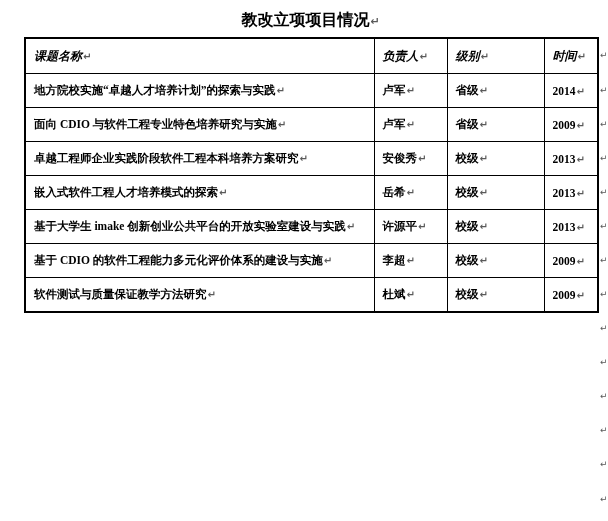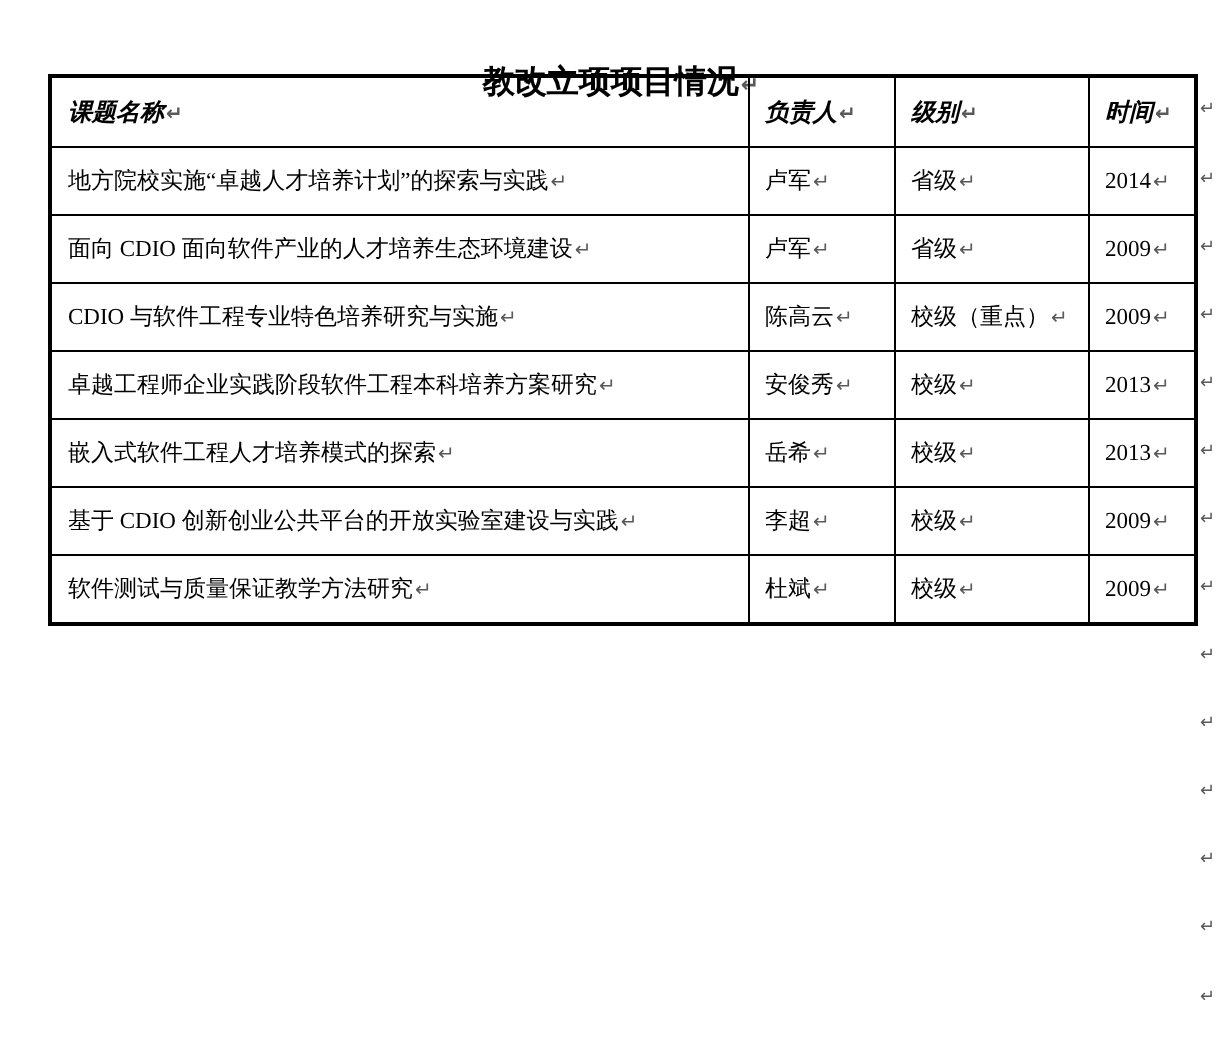--- a/index.html
+++ b/index.html
@@ -12,36 +12,35 @@
   body{
     width:608px;height:521px;
     font-family:"Liberation Serif","DejaVu Serif",serif;
     color:var(--text);
   }
   #page{position:relative;width:608px;height:521px;overflow:hidden;background:var(--bg);}
   .title-row{
     position:absolute;top:9px;left:24px;width:573px;
     text-align:center;font-weight:bold;font-size:16px;line-height:22px;
     white-space:nowrap;
-    margin-top:22px;
   }
   .title-row .pm{font-size:11px;}
   table{
     position:absolute;top:37px;left:24px;
     width:573px;border-collapse:collapse;table-layout:fixed;
     border:2px solid var(--border);
   }
   th,td{
     border:1px solid var(--border);
     padding:0 2px 0 8px;
     text-align:left;vertical-align:middle;
     overflow:hidden;white-space:nowrap;
   }
   thead th{font-weight:bold;font-size:12px;height:34px;font-style:italic;}
-  tbody td{font-weight:normal;font-size:11.5px;height:33px;}
+  tbody td{font-weight:bold;font-size:11.5px;height:33px;}
   .pm{
     color:var(--mark);
     font-family:"DejaVu Sans",sans-serif;
     font-size:10px;
     margin-left:1px;
   }
   .rem{
     position:absolute;left:600px;
     color:var(--mark);
     font-family:"DejaVu Sans",sans-serif;
@@ -73,45 +72,45 @@
       </tr>
     </thead>
     <tbody>
         <tr>
       <td><span class="txt">地方院校实施“卓越人才培养计划”的探索与实践</span><span class="pm">↵</span></td>
       <td><span class="txt">卢军</span><span class="pm">↵</span></td>
       <td><span class="txt">省级</span><span class="pm">↵</span></td>
       <td><span class="txt">2014</span><span class="pm">↵</span></td>
     </tr>
         <tr>
-      <td><span class="txt">面向 CDIO 面向软件产业的人才培养生态环境建设</span><span class="pm">↵</span></td>
+      <td><span class="txt">面向 CDIO 与软件工程专业特色培养研究与实施</span><span class="pm">↵</span></td>
       <td><span class="txt">卢军</span><span class="pm">↵</span></td>
       <td><span class="txt">省级</span><span class="pm">↵</span></td>
-      <td><span class="txt">2009</span><span class="pm">↵</span></td>
-    </tr>
-        <tr>
-      <td><span class="txt">CDIO 与软件工程专业特色培养研究与实施</span><span class="pm">↵</span></td>
-      <td><span class="txt">陈高云</span><span class="pm">↵</span></td>
-      <td><span class="txt">校级（重点）</span><span class="pm">↵</span></td>
       <td><span class="txt">2009</span><span class="pm">↵</span></td>
     </tr>
         <tr>
       <td><span class="txt">卓越工程师企业实践阶段软件工程本科培养方案研究</span><span class="pm">↵</span></td>
       <td><span class="txt">安俊秀</span><span class="pm">↵</span></td>
       <td><span class="txt">校级</span><span class="pm">↵</span></td>
       <td><span class="txt">2013</span><span class="pm">↵</span></td>
     </tr>
         <tr>
       <td><span class="txt">嵌入式软件工程人才培养模式的探索</span><span class="pm">↵</span></td>
       <td><span class="txt">岳希</span><span class="pm">↵</span></td>
       <td><span class="txt">校级</span><span class="pm">↵</span></td>
       <td><span class="txt">2013</span><span class="pm">↵</span></td>
     </tr>
         <tr>
-      <td><span class="txt">基于 CDIO 创新创业公共平台的开放实验室建设与实践</span><span class="pm">↵</span></td>
+      <td><span class="txt">基于大学生 imake 创新创业公共平台的开放实验室建设与实践</span><span class="pm">↵</span></td>
+      <td><span class="txt">许源平</span><span class="pm">↵</span></td>
+      <td><span class="txt">校级</span><span class="pm">↵</span></td>
+      <td><span class="txt">2013</span><span class="pm">↵</span></td>
+    </tr>
+        <tr>
+      <td><span class="txt">基于 CDIO 的软件工程能力多元化评价体系的建设与实施</span><span class="pm">↵</span></td>
       <td><span class="txt">李超</span><span class="pm">↵</span></td>
       <td><span class="txt">校级</span><span class="pm">↵</span></td>
       <td><span class="txt">2009</span><span class="pm">↵</span></td>
     </tr>
         <tr>
       <td><span class="txt">软件测试与质量保证教学方法研究</span><span class="pm">↵</span></td>
       <td><span class="txt">杜斌</span><span class="pm">↵</span></td>
       <td><span class="txt">校级</span><span class="pm">↵</span></td>
       <td><span class="txt">2009</span><span class="pm">↵</span></td>
     </tr>

